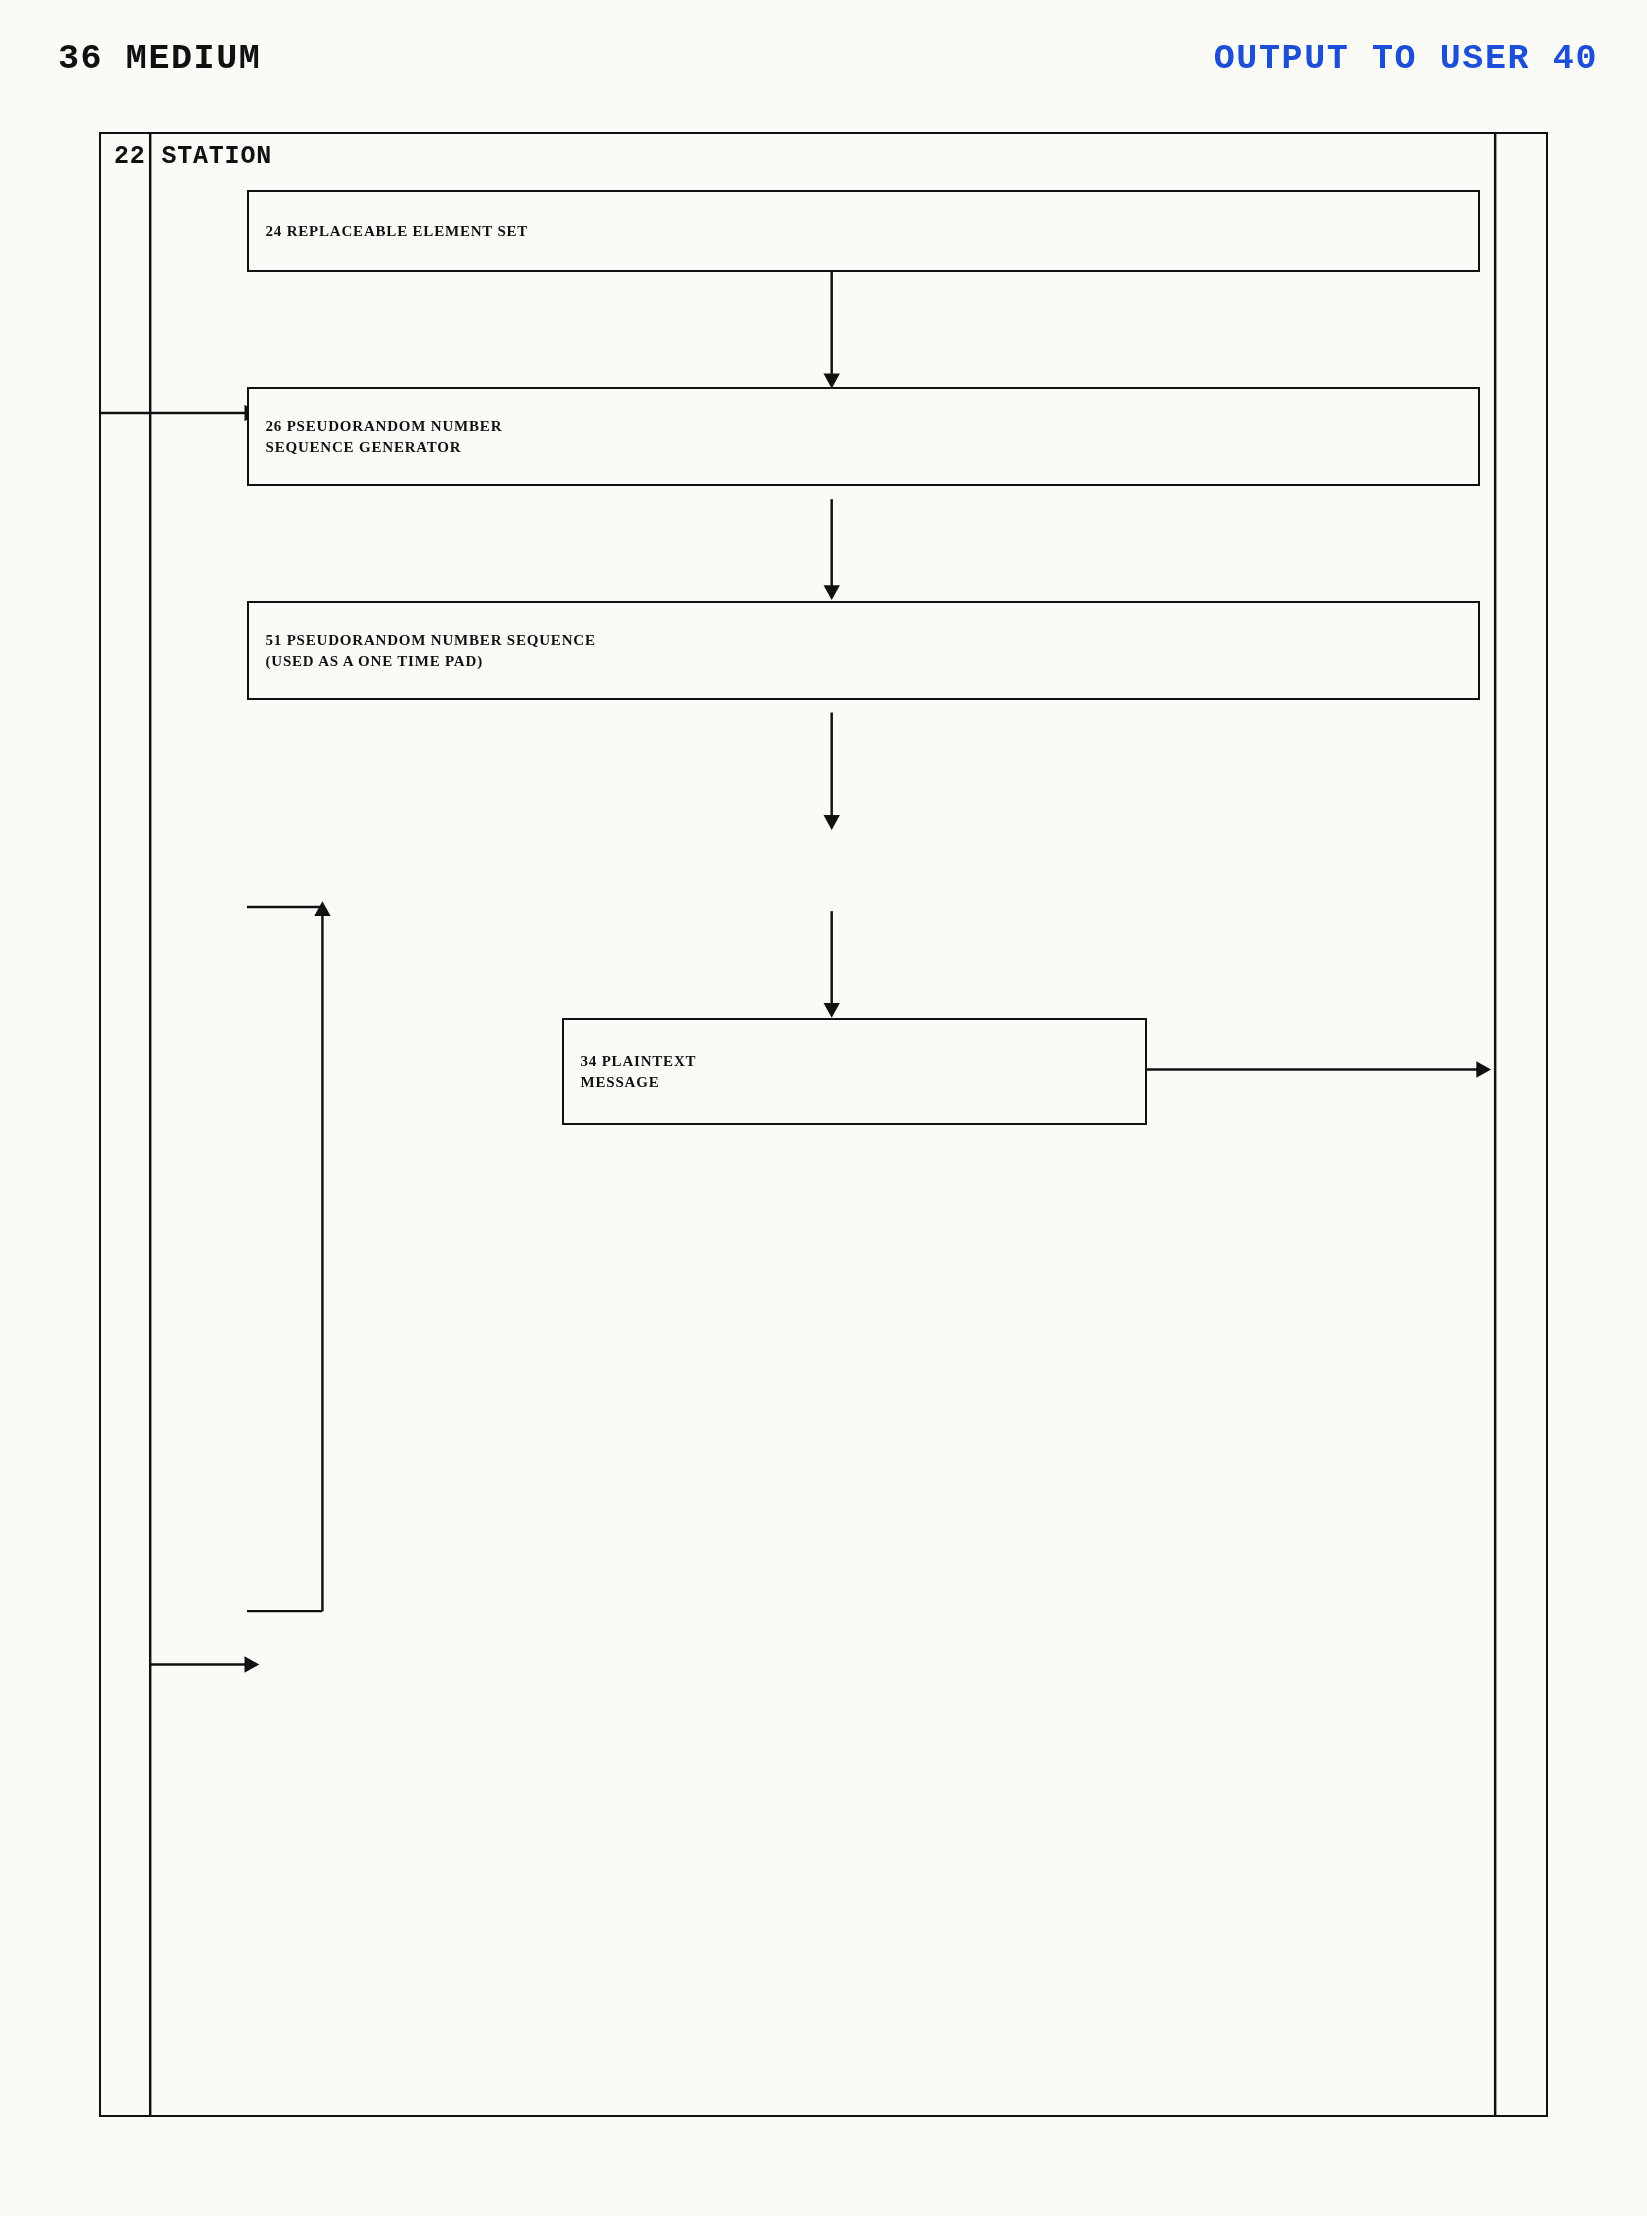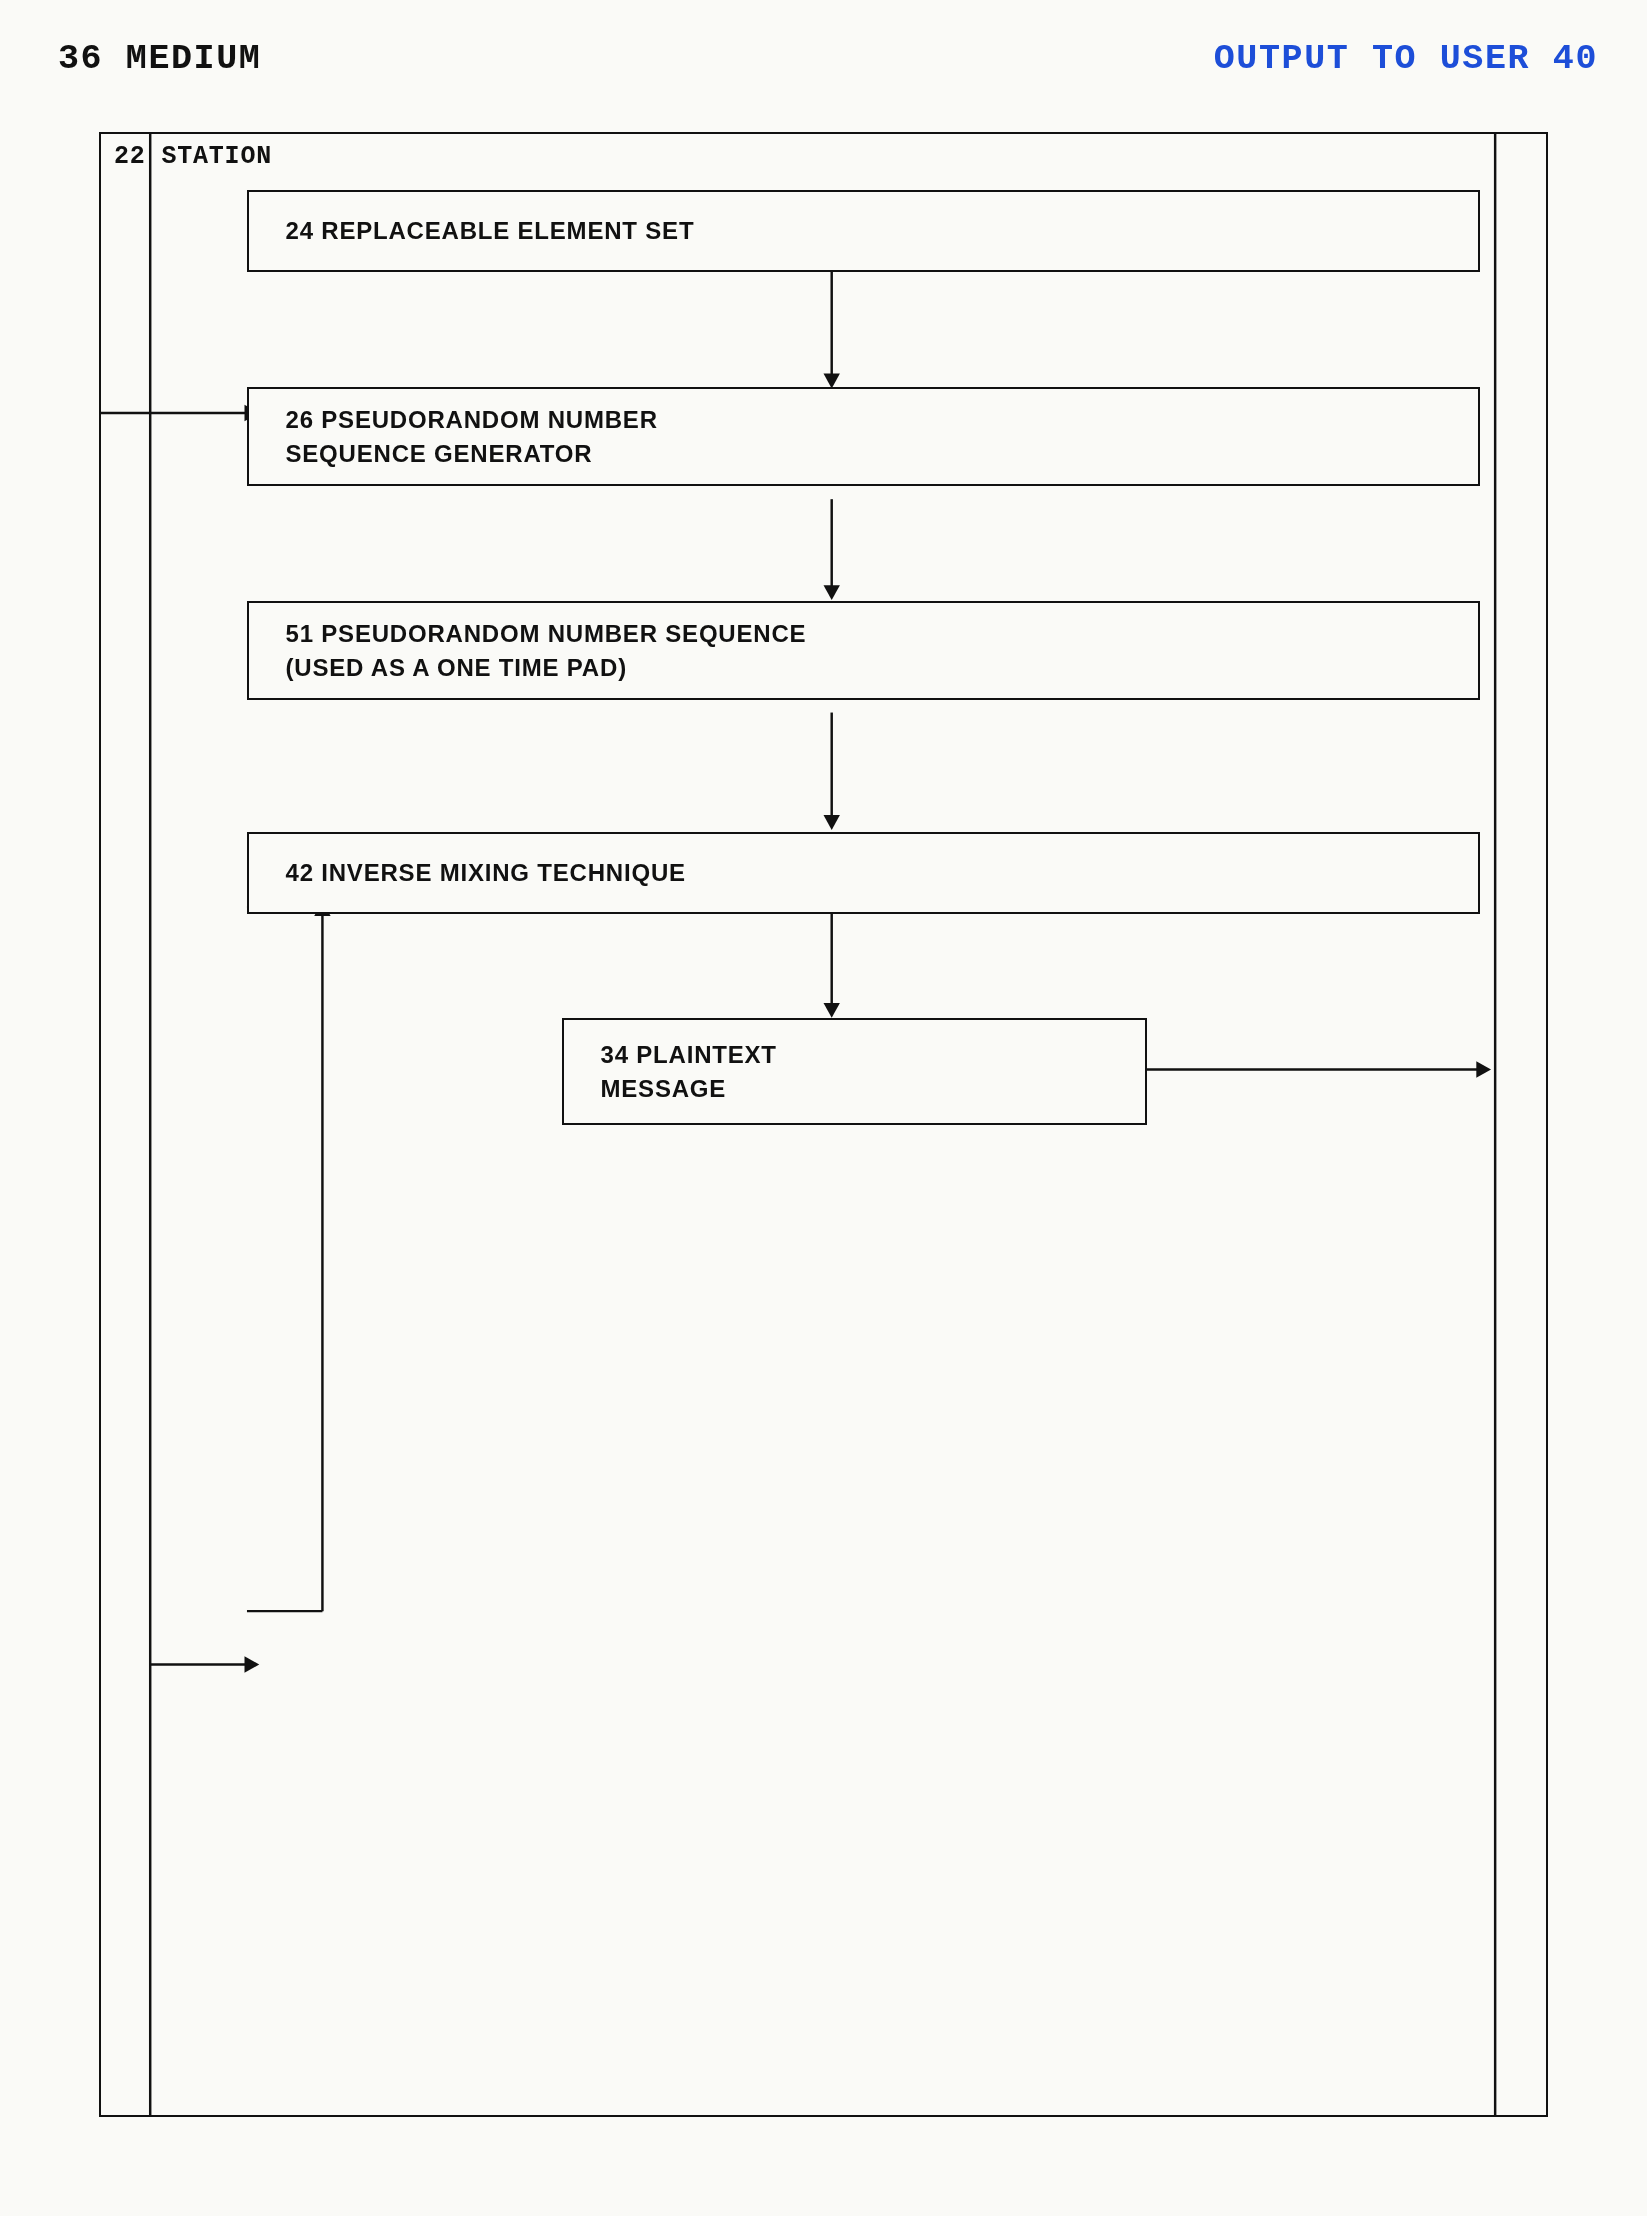--- a/index.html
+++ b/index.html
@@ -71,27 +71,26 @@
     .flow-box {
       position: absolute;
       border: 2.5px solid #111;
       background: #fafaf7;
       display: flex;
       align-items: center;
       padding: 11.5px 16.5px;
     }
 
     .flow-box-text {
-      font-family: Liberation Sans, sans-serif;
-      font-size: 24px;
+      font-family: Liberation Serif, serif;
+      font-size: 15px;
       font-weight: bold;
       letter-spacing: 0.8px;
       color: #111;
       line-height: 1.4;
-      margin-left: 20px;
     }
 
     
     .arrows-svg {
       position: absolute;
       top: 0;
       left: 0;
       width: 100%;
       height: 100%;
       pointer-events: none;
@@ -156,23 +155,20 @@
       </span>
     </div>
 
     <div class="flow-box" style="left: 146px; top: 467px; right: 66px; min-height: 99px;">
       <span class="flow-box-text">
         <span>51 PSEUDORANDOM NUMBER SEQUENCE</span><br>
         <span>(USED AS A ONE TIME PAD)</span>
       </span>
     </div>
 
-    <div class="flow-box" style="left: 146px; top: 698px; right: 66px; height: 82px;">
-      <span class="flow-box-text">42 INVERSE MIXING TECHNIQUE</span>
-    </div>
 
     <div class="flow-box" style="left: 461px; top: 884px; width: 585px; min-height: 107px;">
       <span class="flow-box-text">
         <span>34 PLAINTEXT</span><br>
         <span>   MESSAGE</span>
       </span>
     </div>
 
 
   </div>

